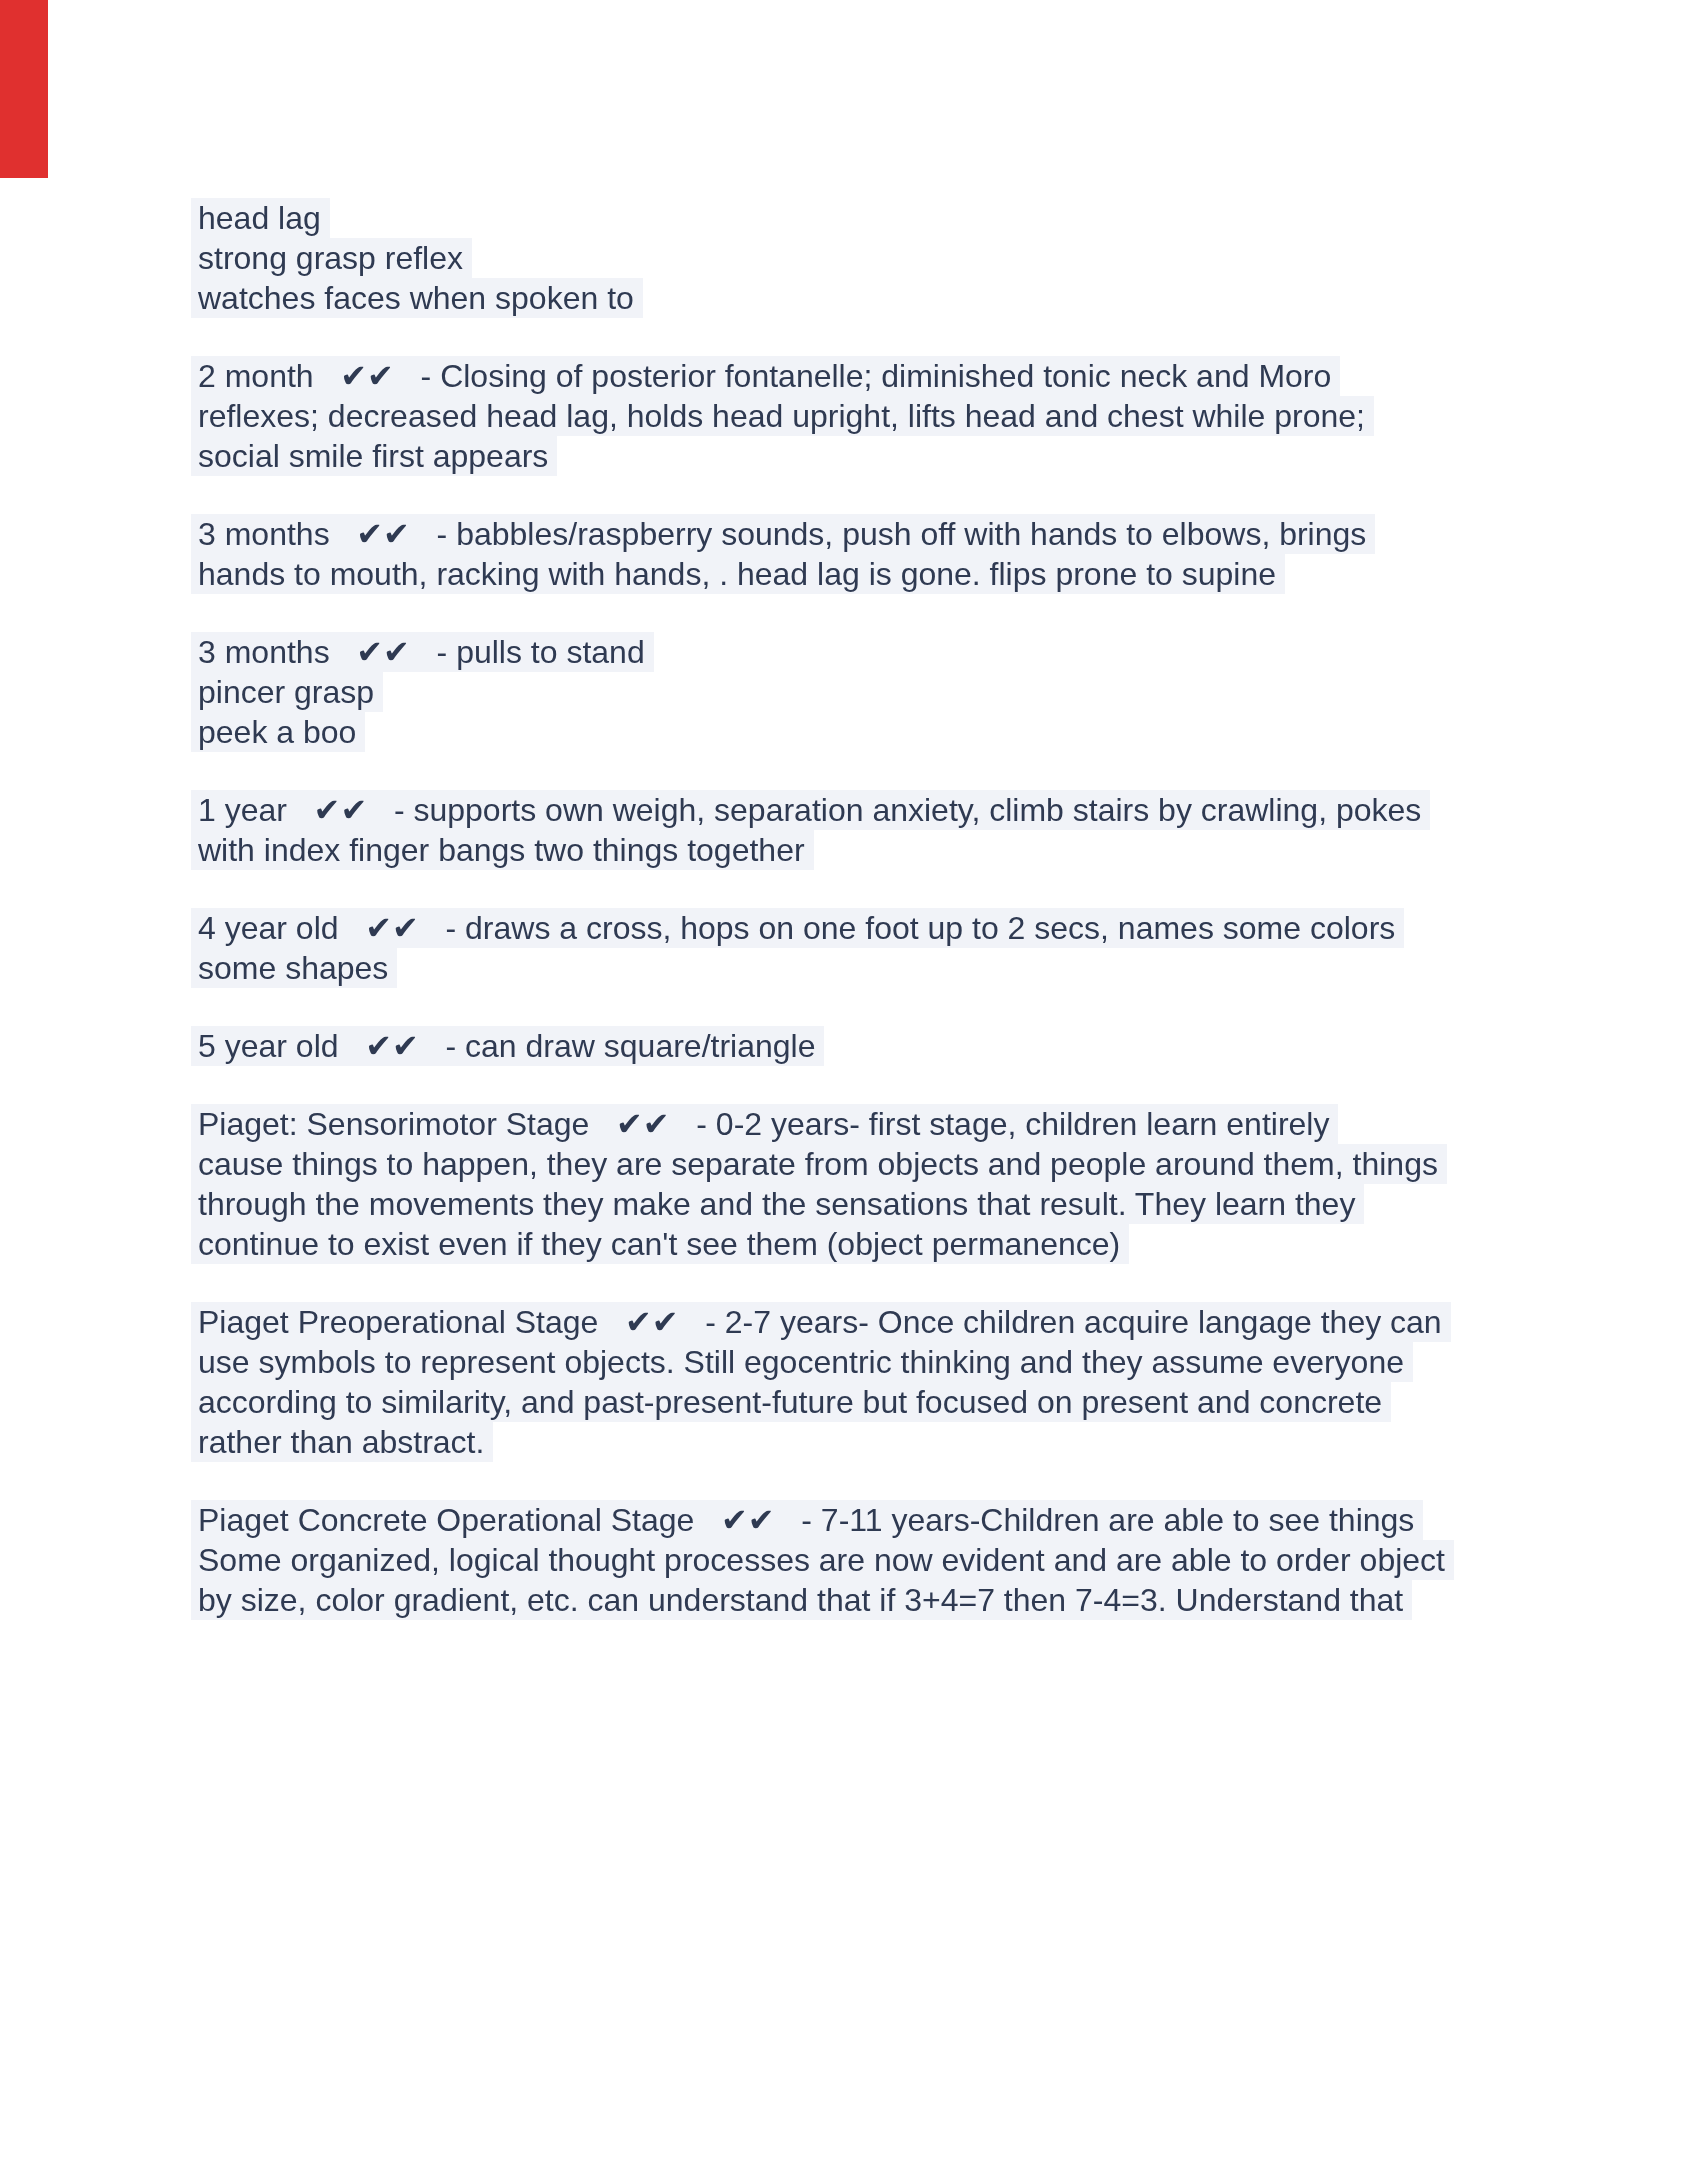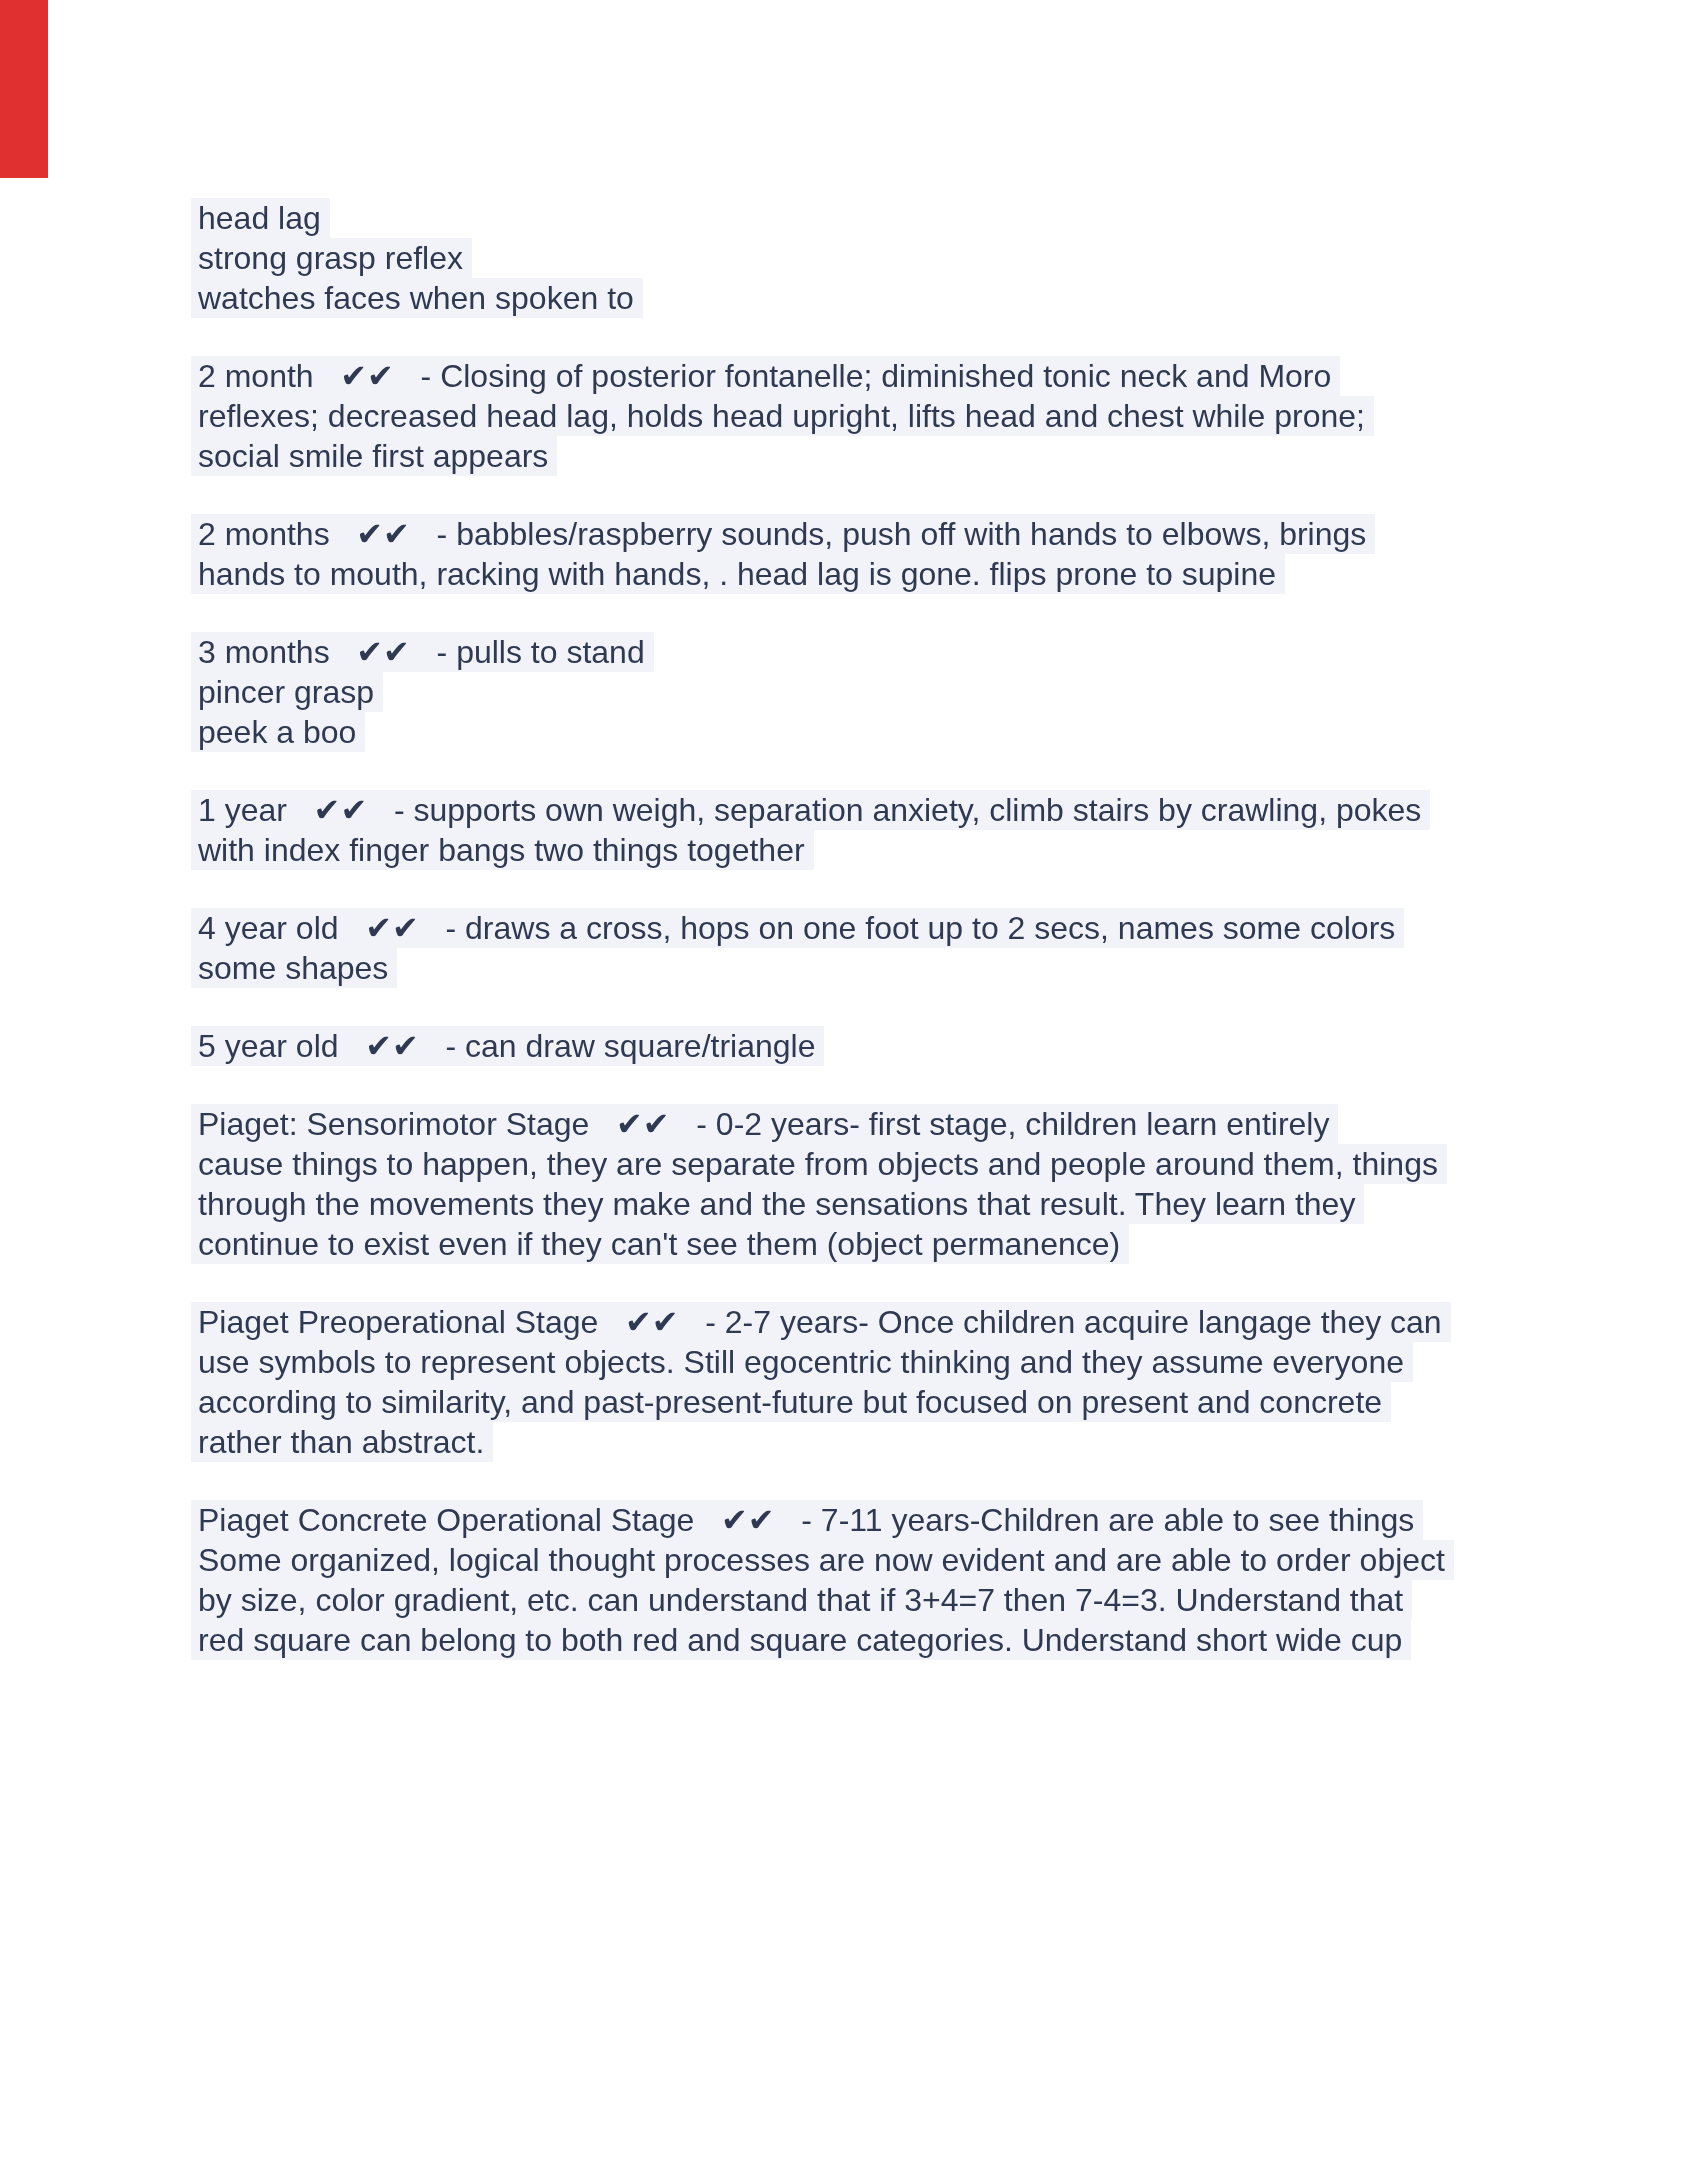--- a/index.html
+++ b/index.html
@@ -70,21 +70,21 @@
         <div class="line"><span class="hl">head lag</span></div>
         <div class="line"><span class="hl">strong grasp reflex</span></div>
         <div class="line"><span class="hl">watches faces when spoken to</span></div>
       </div>
       <div class="para">
         <div class="line"><span class="hl">2 month   ✔✔   - Closing of posterior fontanelle; diminished tonic neck and Moro</span></div>
         <div class="line"><span class="hl">reflexes; decreased head lag, holds head upright, lifts head and chest while prone;</span></div>
         <div class="line"><span class="hl">social smile first appears</span></div>
       </div>
       <div class="para">
-        <div class="line"><span class="hl">2 months   ✔✔   - babbles/raspberry sounds, push off with hands to elbows, brings</span></div>
+        <div class="line"><span class="hl">3 months   ✔✔   - babbles/raspberry sounds, push off with hands to elbows, brings</span></div>
         <div class="line"><span class="hl">hands to mouth, racking with hands, . head lag is gone. flips prone to supine</span></div>
       </div>
       <div class="para">
         <div class="line"><span class="hl">3 months   ✔✔   - pulls to stand</span></div>
         <div class="line"><span class="hl">pincer grasp</span></div>
         <div class="line"><span class="hl">peek a boo</span></div>
       </div>
       <div class="para">
         <div class="line"><span class="hl">1 year   ✔✔   - supports own weigh, separation anxiety, climb stairs by crawling, pokes</span></div>
         <div class="line"><span class="hl">with index finger bangs two things together</span></div>
@@ -105,17 +105,16 @@
       <div class="para">
         <div class="line"><span class="hl">Piaget Preoperational Stage   ✔✔   - 2-7 years- Once children acquire langage they can</span></div>
         <div class="line"><span class="hl">use symbols to represent objects. Still egocentric thinking and they assume everyone</span></div>
         <div class="line"><span class="hl">according to similarity, and past-present-future but focused on present and concrete</span></div>
         <div class="line"><span class="hl">rather than abstract.</span></div>
       </div>
       <div class="para">
         <div class="line"><span class="hl">Piaget Concrete Operational Stage   ✔✔   - 7-11 years-Children are able to see things</span></div>
         <div class="line"><span class="hl">Some organized, logical thought processes are now evident and are able to order object</span></div>
         <div class="line"><span class="hl">by size, color gradient, etc. can understand that if 3+4=7 then 7-4=3. Understand that</span></div>
-        <div class="line"><span class="hl">red square can belong to both red and square categories. Understand short wide cup</span></div>
       </div>
     </div>
 </div>
 
 
 </body></html>

